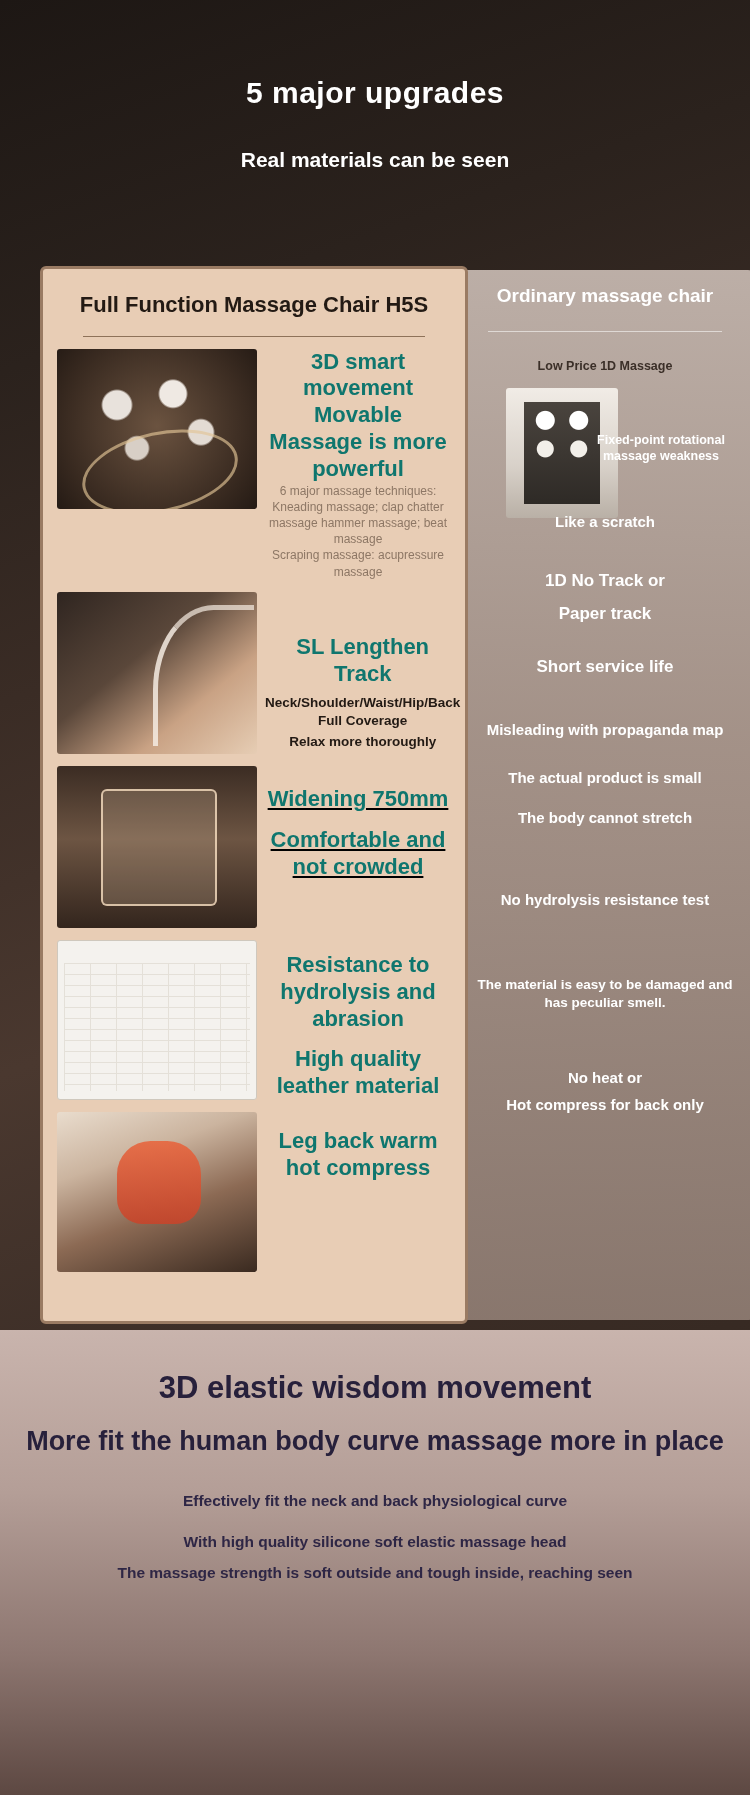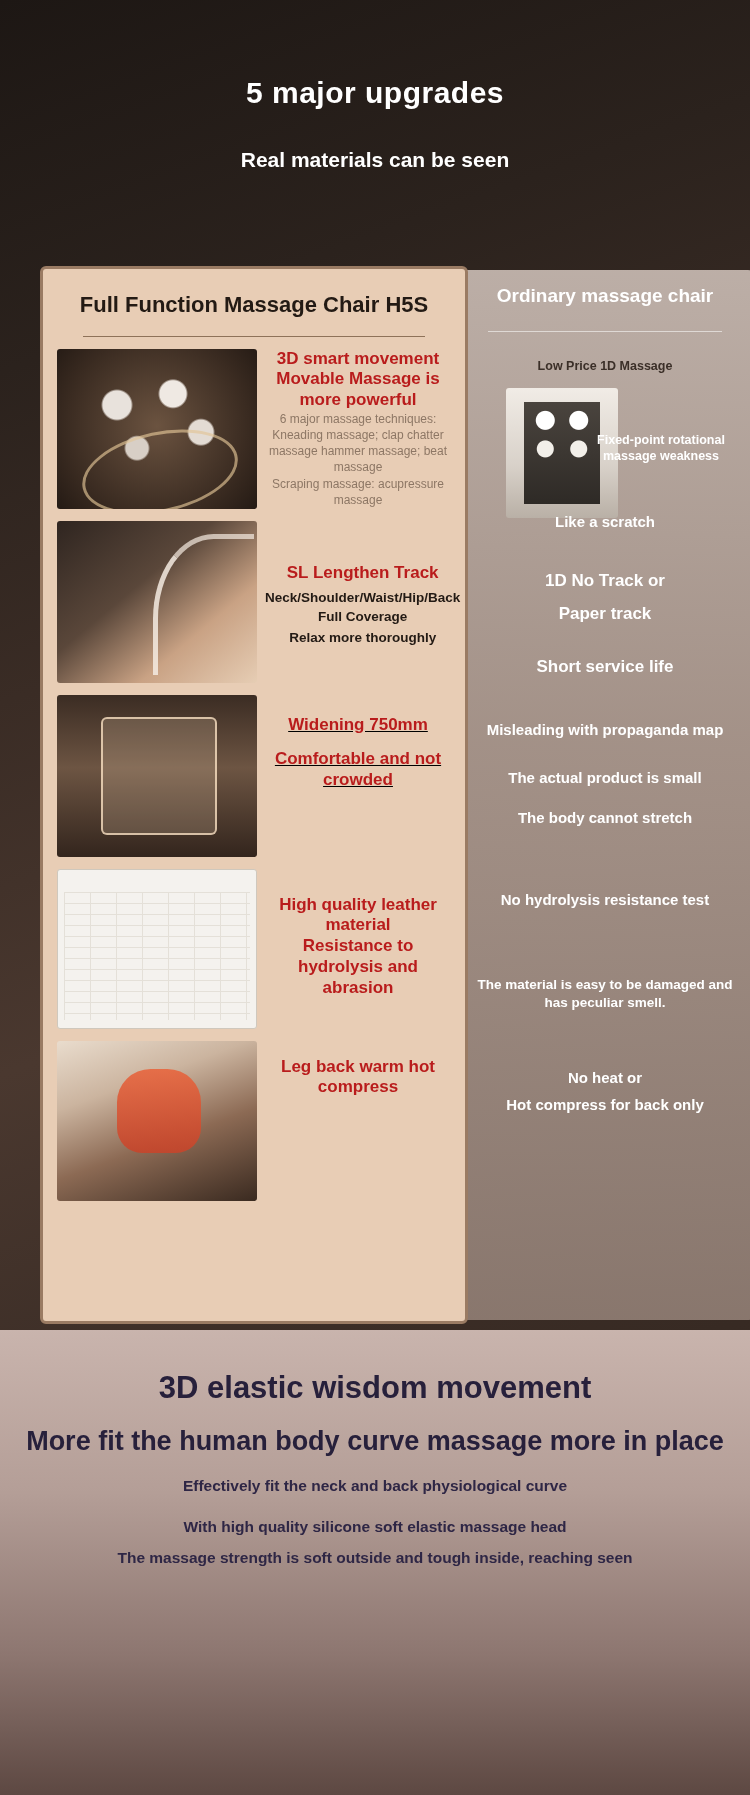--- a/index.html
+++ b/index.html
@@ -104,22 +104,22 @@
     border-radius: 3px;
     overflow: hidden;
     position: relative;
   }
   .rtext {
     flex: 1 1 auto;
     padding-left: 8px;
     text-align: center;
   }
   .rtext .big {
-    color: #b91c1c;
-    font-size: 17px;
+    color: #0f766e;
+    font-size: 22px;
     font-weight: bold;
     line-height: 1.22;
   }
   .rtext .small {
     color: #8d7765;
     font-size: 12px;
     line-height: 1.35;
   }
   .rtext .mid {
     color: #231a14;
@@ -256,21 +256,21 @@
     font-size: 27px;
     font-weight: bold;
     line-height: 1.32;
     margin-top: 16px;
   }
   .bottom .t3 {
     color: #2e2645;
     font-size: 15.5px;
     font-weight: bold;
     line-height: 1.35;
-    margin-top: 16px;
+    margin-top: 31px;
   }
   .bottom .t3.second { margin-top: 20px; }
   .bottom .t3.third { margin-top: 10px; }
 </style>
 </head>
 <body>
 
 <div class="page">
 
   <div class="header">
@@ -333,22 +333,22 @@
         <div class="thumb img-width"></div>
         <div class="rtext" style="padding-top:20px;">
           <div class="big">Widening 750mm</div>
           <div class="big" style="margin-top:14px;">Comfortable and not crowded</div>
         </div>
       </div>
 
       <div class="row" style="margin-top:12px;">
         <div class="thumb img-doc"></div>
         <div class="rtext" style="padding-top:12px;">
+          <div class="big">Resistance to hydrolysis and abrasion</div>
           <div class="big" style="margin-top:14px;">High quality leather material</div>
-          <div class="big">Resistance to hydrolysis and abrasion</div>
         </div>
       </div>
 
       <div class="row" style="margin-top:12px;">
         <div class="thumb img-leg"></div>
         <div class="rtext" style="padding-top:16px;">
           <div class="big">Leg back warm hot compress</div>
         </div>
       </div>
     </div>

